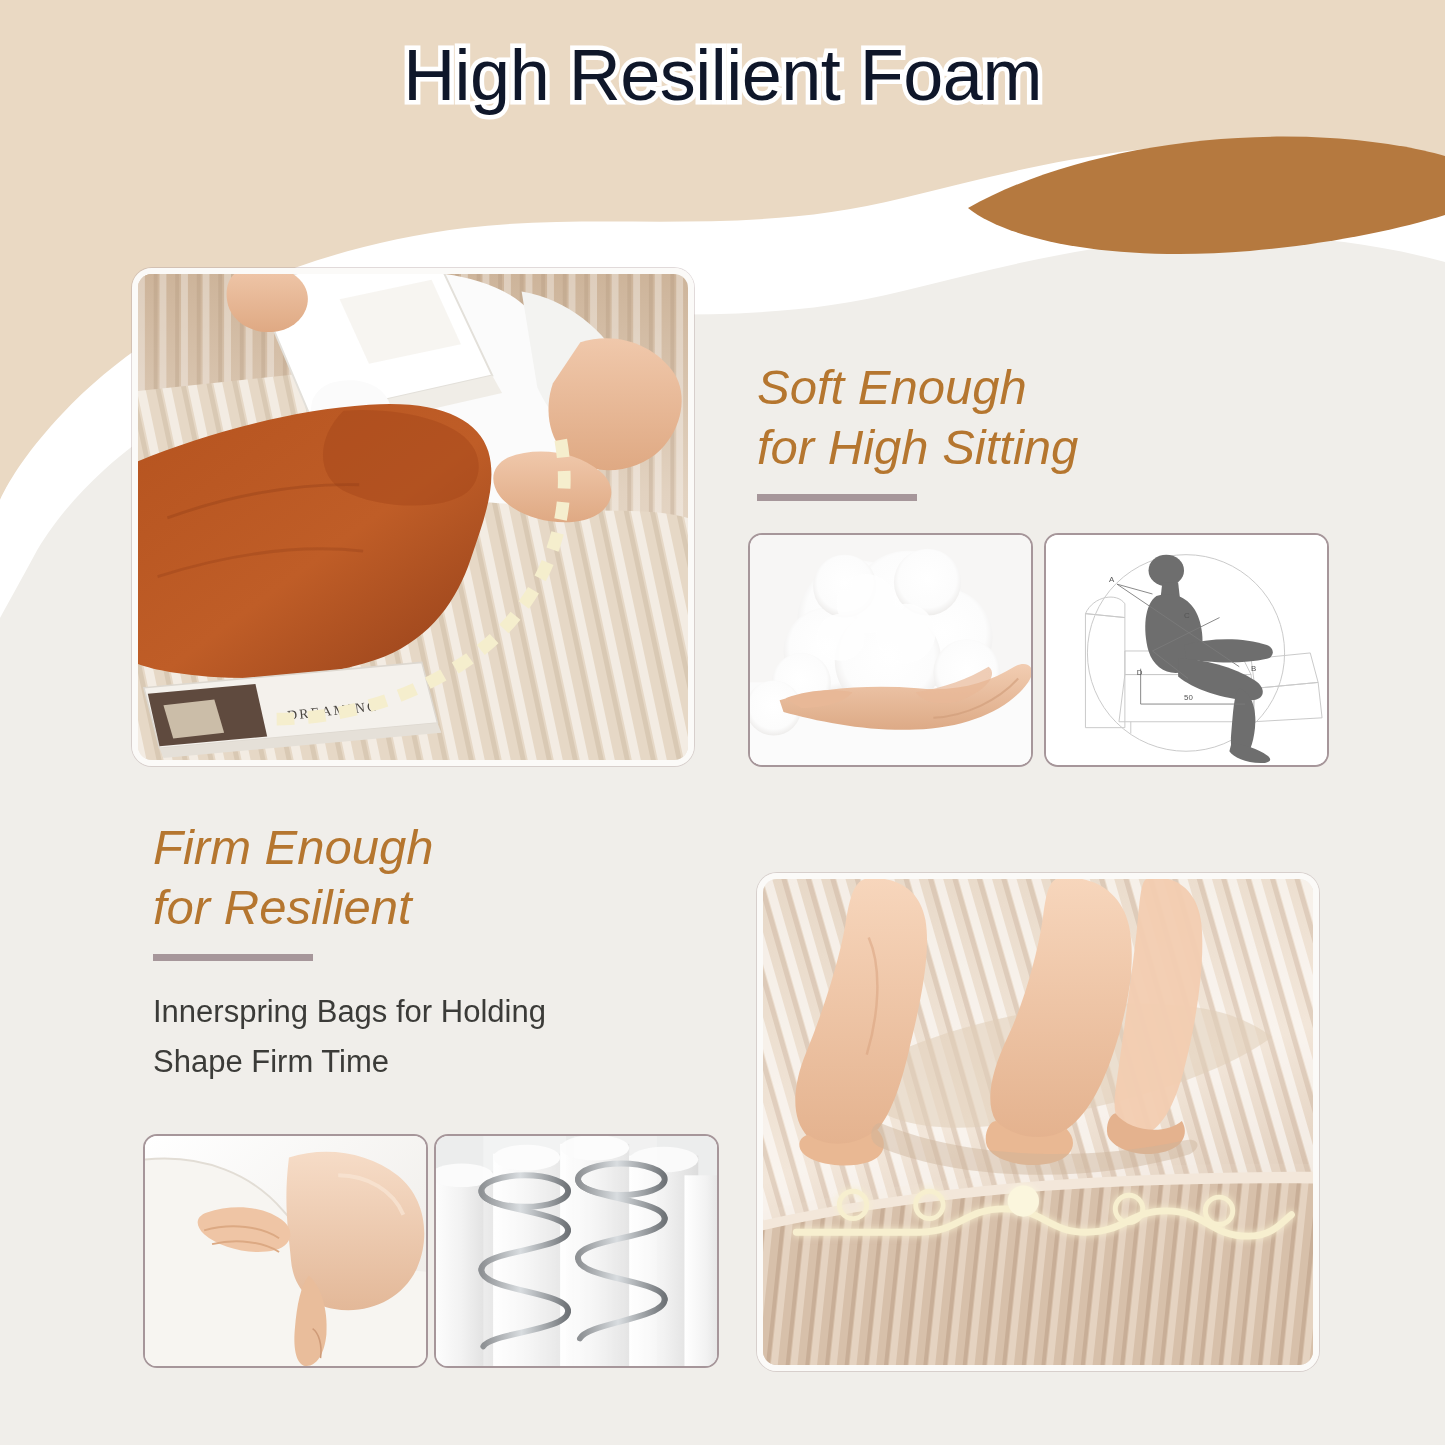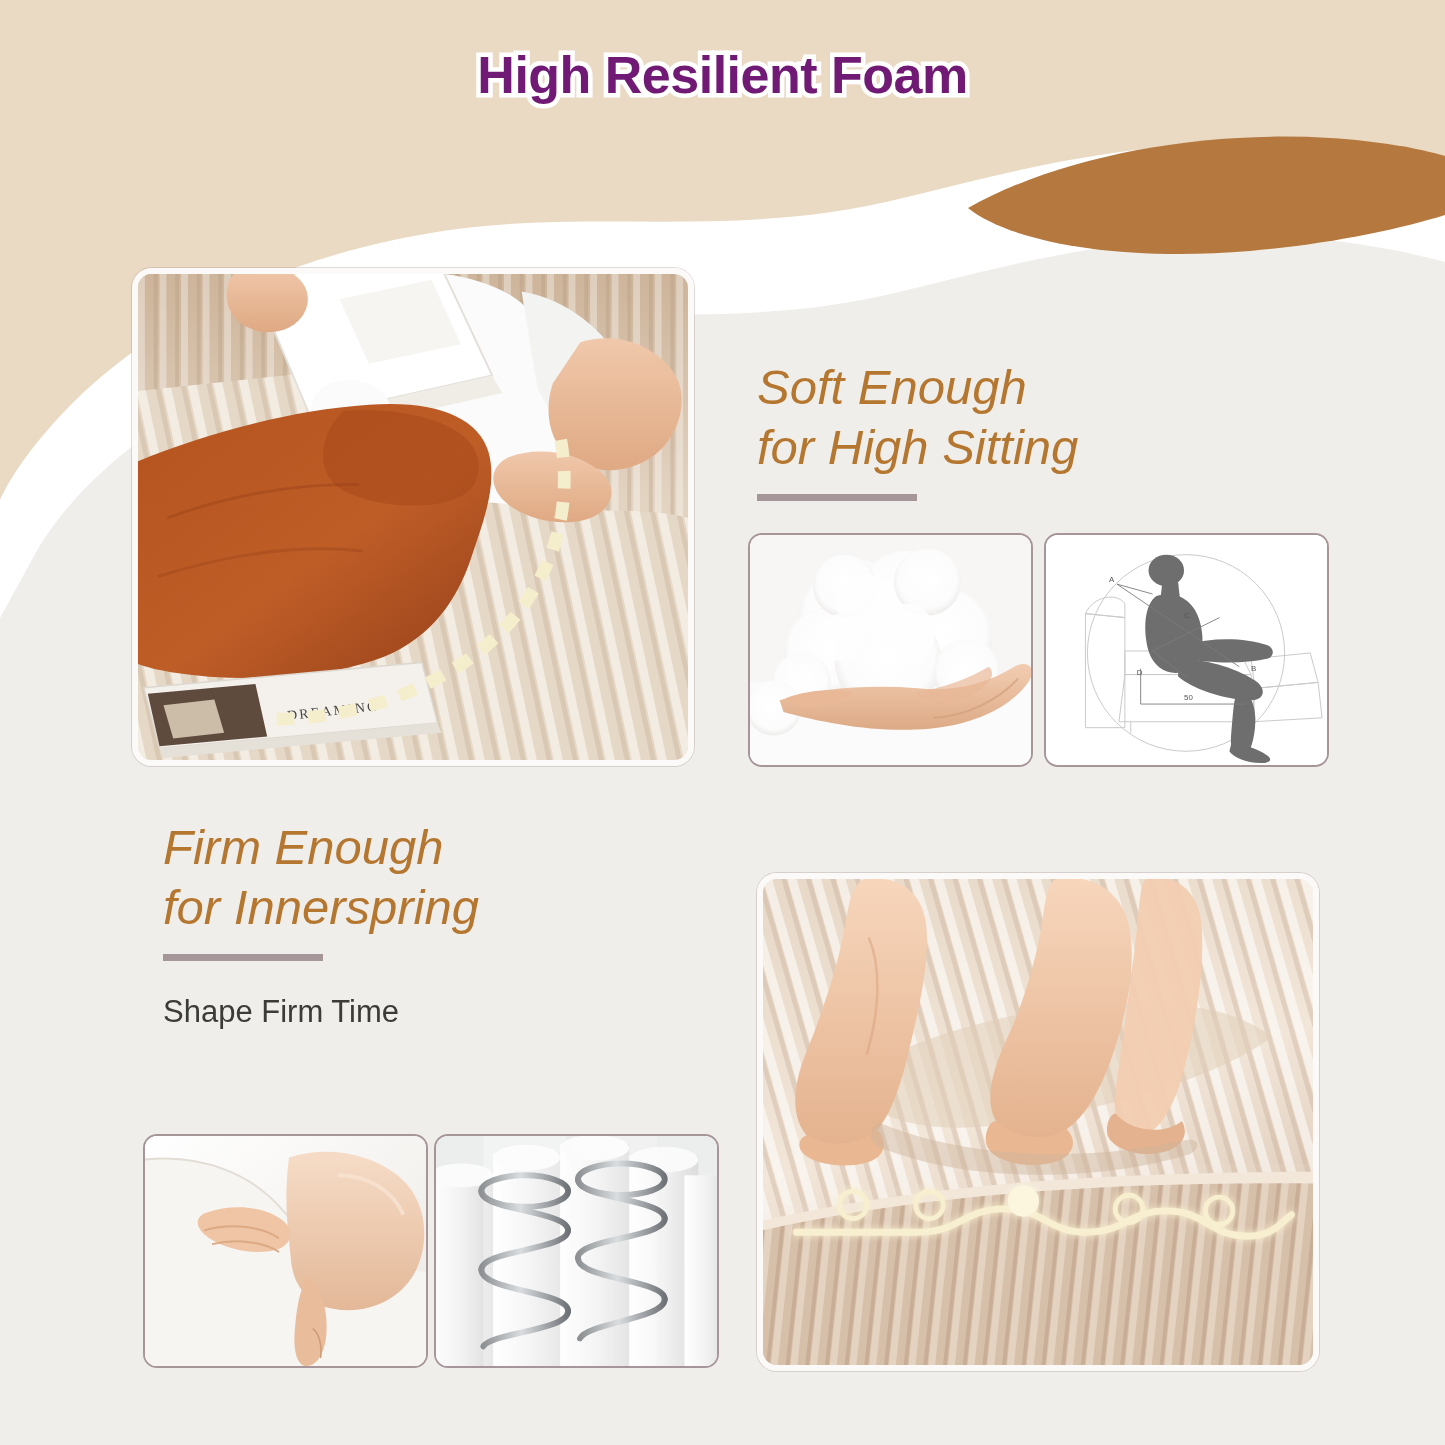--- a/index.html
+++ b/index.html
@@ -14,22 +14,22 @@
   
   #bg-layer { position:absolute; inset:0; z-index:0; }
   #bg-svg   { display:block; width:1445px; height:1445px; }
 
   
   #title-band {
     position:absolute; top:0; left:0; width:1445px; height:150px;
     display:flex; align-items:center; justify-content:center; z-index:3;
   }
   #page-title {
-    font-size:52px; font-weight:bold; letter-spacing:-0.5px;
-    color:#701a75;
+    font-size:72px; font-weight:normal; letter-spacing:-0.5px;
+    color:#0f172a;
     -webkit-text-stroke:9px #ffffff;
     paint-order:stroke fill;
     white-space:nowrap;
   }
 
   
   .photo-frame {
     position:absolute; border-radius:20px; overflow:hidden; z-index:2;
     border:6px solid #fbfaf8;
     box-shadow:0 0 0 1px rgba(170,150,150,.35);
@@ -229,25 +229,26 @@
     <g fill="#555" font-family="Liberation Sans, sans-serif" font-size="8">
       <text x="64" y="48">A</text>
       <text x="208" y="138">B</text>
       <text x="140" y="84">C</text>
       <text x="92" y="142">D</text>
       <text x="140" y="168">50</text>
     </g>
   </svg>
 </div>
 
-<div class="head-block" style="left:163px; top:818px;">
+<div class="head-block" style="left:153px; top:818px;">
   <div class="head-line">Firm Enough</div>
-  <div class="head-line">for Innerspring</div>
+  <div class="head-line">for Resilient</div>
   <div class="rule"></div>
   <div id="sub-wrap">
+    <div class="sub-line">Innerspring Bags for Holding</div>
     <div class="sub-line">Shape Firm Time</div>
   </div>
 </div>
 
 <div class="thumb-frame" style="left:143px; top:1134px; width:285px; height:234px;">
   <svg class="ph-svg" viewBox="0 0 285 234" preserveAspectRatio="none">
     <defs>
       <linearGradient id="foamG" x1="0" y1="0" x2="1" y2="1">
         <stop offset="0%" stop-color="#ffffff"></stop>
           <stop offset="100%" stop-color="#ece9e4"></stop>

